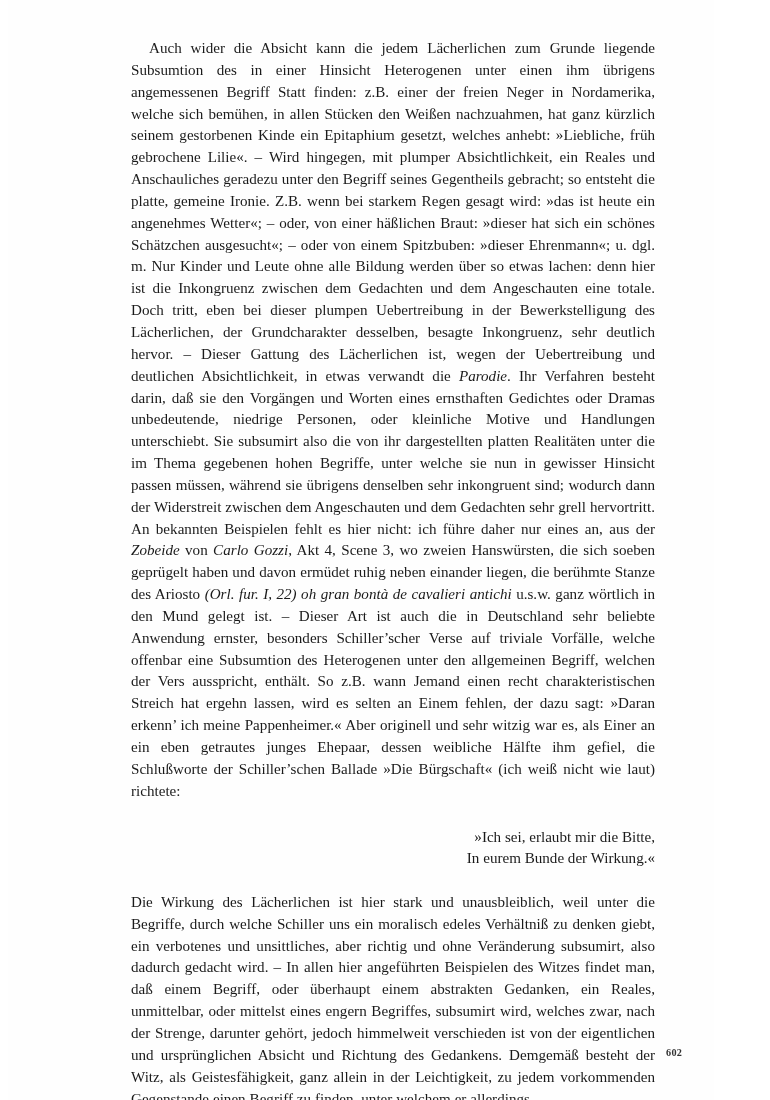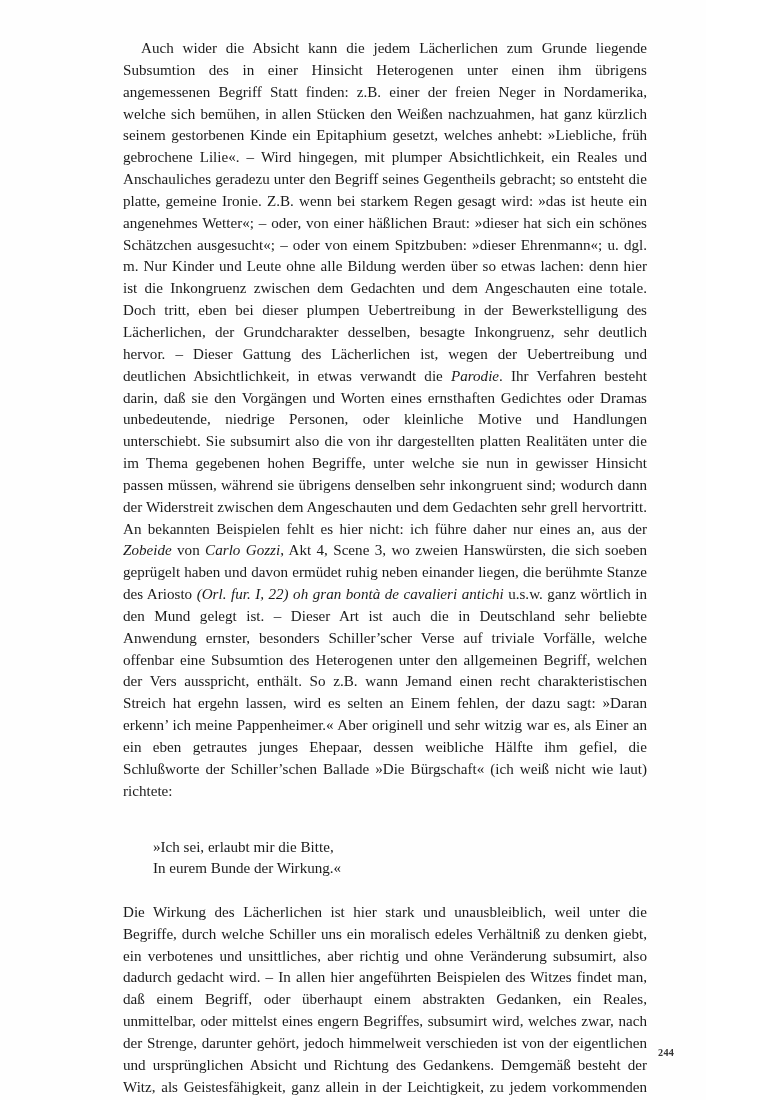--- a/index.html
+++ b/index.html
@@ -11,21 +11,21 @@
   body {
     width: 770px;
     height: 1100px;
     position: relative;
     font-family: "Liberation Serif", "DejaVu Serif", serif;
     color: #1a1a1a;
     overflow: hidden;
   }
   .page {
     position: absolute;
-    left: 0;
+    left: 8px;
     top: 0;
     width: 706px;
     height: 1100px;
     background: #fefefe;
   }
   .textblock {
     position: absolute;
     left: 123px;
     top: 38px;
     width: 524px;
@@ -41,26 +41,26 @@
     letter-spacing: 0.01px;
     word-spacing: 0.1px;
   }
   p.body-par.indented {
     text-indent: 18px;
   }
   p.body-par.last-par {
     margin-top: 21.6px;
   }
   .verse {
-    margin: 10px;
+    margin: 0;
     padding-top: 24px;
     padding-left: 20px;
     font-size: 15.1px;
     line-height: 21.9px;
-    text-align: left;
+    text-align: right;
   }
   .verse-line {
     display: block;
     white-space: pre;
   }
   i, .it {
     font-style: italic;
   }
   .folio {
     position: absolute;
@@ -84,15 +84,15 @@
 
     <div class="verse">
       <span class="verse-line">»Ich sei, erlaubt mir die Bitte,</span>
       <span class="verse-line">In eurem Bunde der Wirkung.«</span>
     </div>
 
     <p class="body-par last-par"><span>Die Wirkung des Lächerlichen ist hier stark und unausbleiblich, weil unter die Begriffe, durch welche Schiller uns ein moralisch edeles Verhältniß zu denken giebt, ein verbotenes und unsittliches, aber richtig und ohne Veränderung subsumirt, also dadurch gedacht wird. – In allen hier angeführten Beispielen des Witzes findet man, daß einem Begriff, oder überhaupt einem abstrakten Gedanken, ein Reales, unmittelbar, oder mittelst eines engern Begriffes, subsumirt wird, welches zwar, nach der Strenge, darunter gehört, jedoch himmel­weit verschieden ist von der eigentlichen und ursprünglichen Absicht und Richtung des Gedankens. Demgemäß besteht der Witz, als Geistesfähigkeit, ganz allein in der Leichtigkeit, zu jedem vorkommenden Gegenstande einen Begriff zu finden, unter welchem er allerdings</span></p>
 
   </div>
 
-  <div class="folio">244</div>
+  <div class="folio">602</div>
 
 </div>
 
 </body></html>

